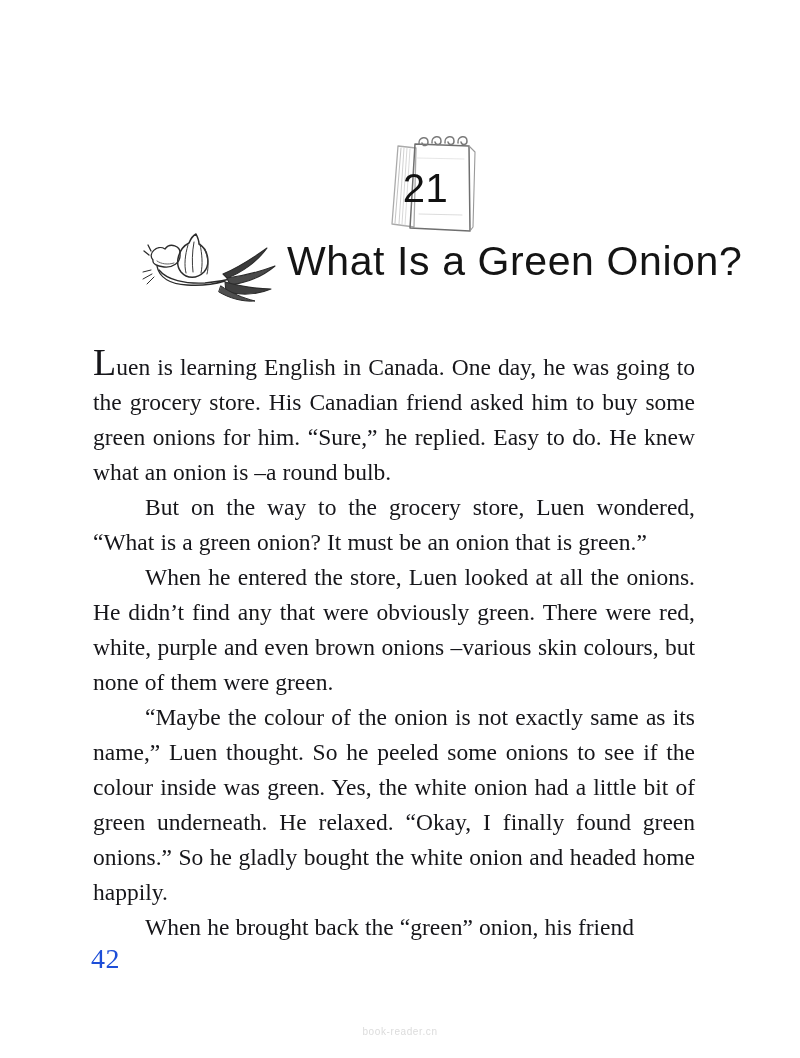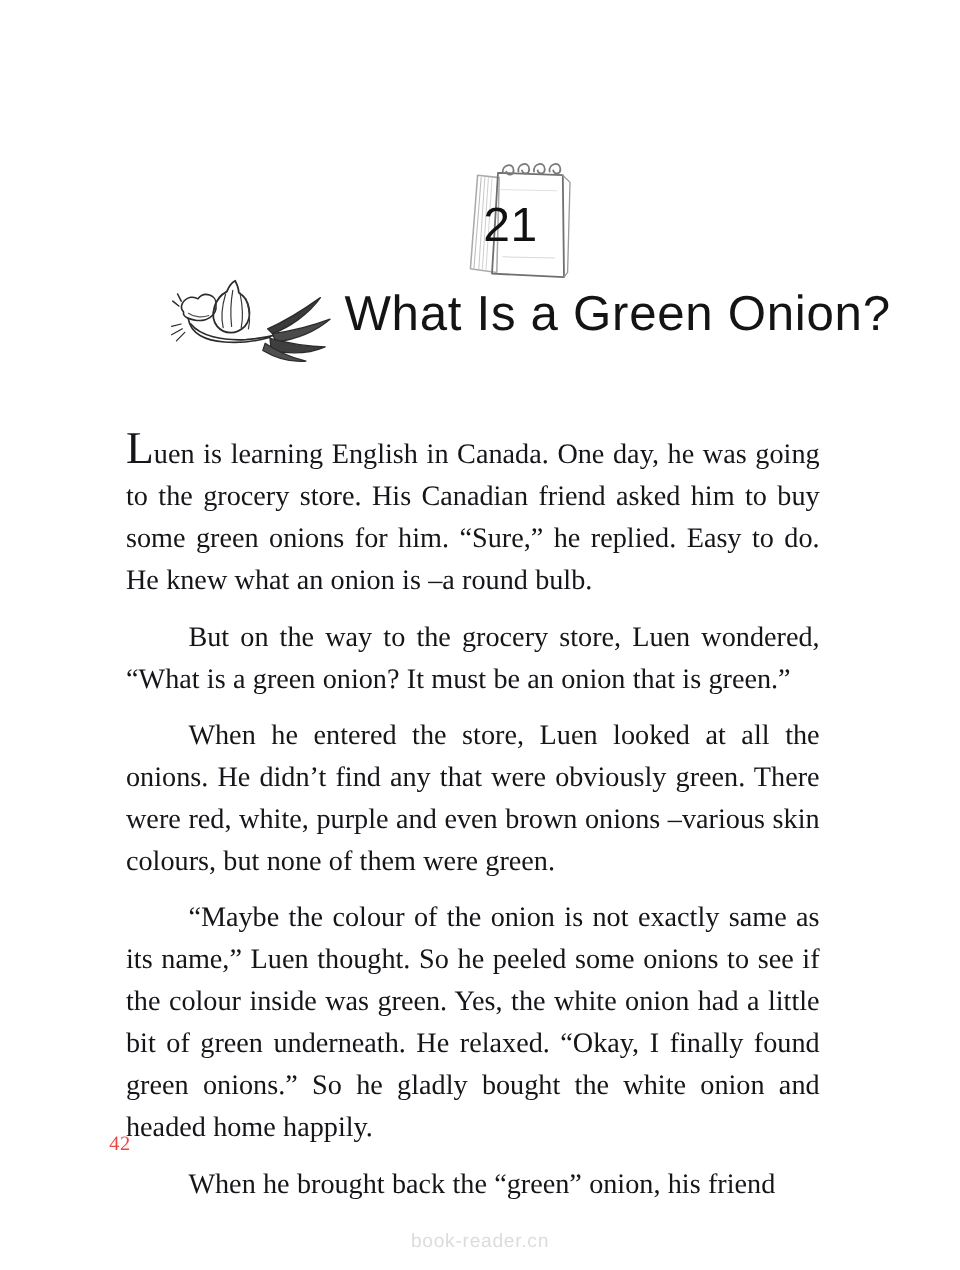--- a/index.html
+++ b/index.html
@@ -76,21 +76,21 @@
 
   
   .body-text {
     position: absolute;
     left: 93px;
     top: 350px;
     width: 602px;
   }
 
   .para {
-    margin: 12px;
+    margin: 0;
     font-size: 23.5px;
     line-height: 35px;
     text-align: justify;
     text-indent: 52px;
     color: #16161a;
     word-spacing: 0.2px;
   }
 
   .para.first {
     text-indent: 0;
@@ -101,34 +101,34 @@
     line-height: 0;
     vertical-align: baseline;
     letter-spacing: 0px;
   }
 
   
   .page-number {
     position: absolute;
     left: 91px;
     top: 943px;
-    font-size: 17px;
-    color: #ef4444;
+    font-size: 28px;
+    color: #1d4ed8;
     letter-spacing: 0.5px;
     text-align: center;
   }
 
   .watermark {
     position: absolute;
     left: 0;
     right: 0;
     top: 1026px;
     text-align: center;
     font-family: "Liberation Sans", sans-serif;
-    font-size: 16px;
+    font-size: 10px;
     letter-spacing: 0.6px;
     color: #dcdcdc;
   }
 </style>
 </head>
 <body>
 
 <div class="page">
 
   <div class="chapter-header">

